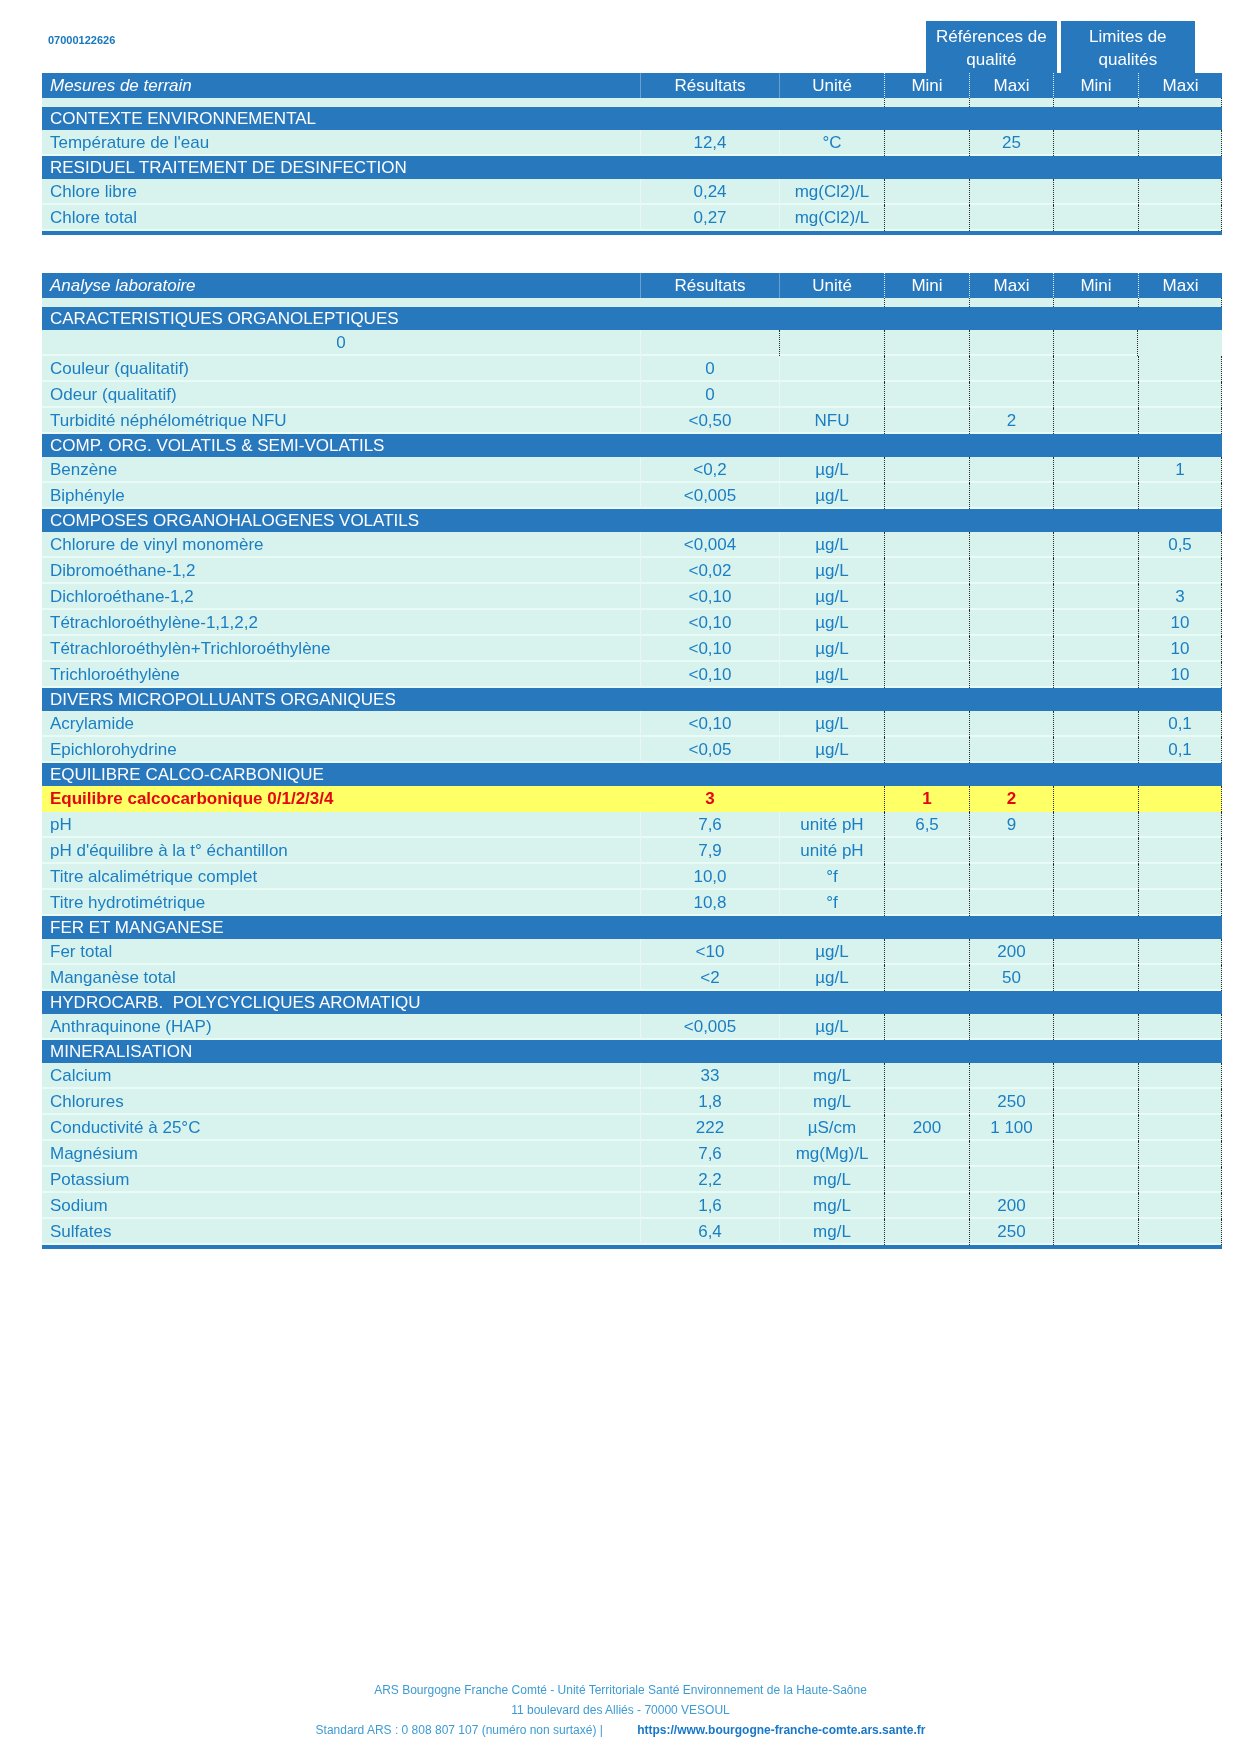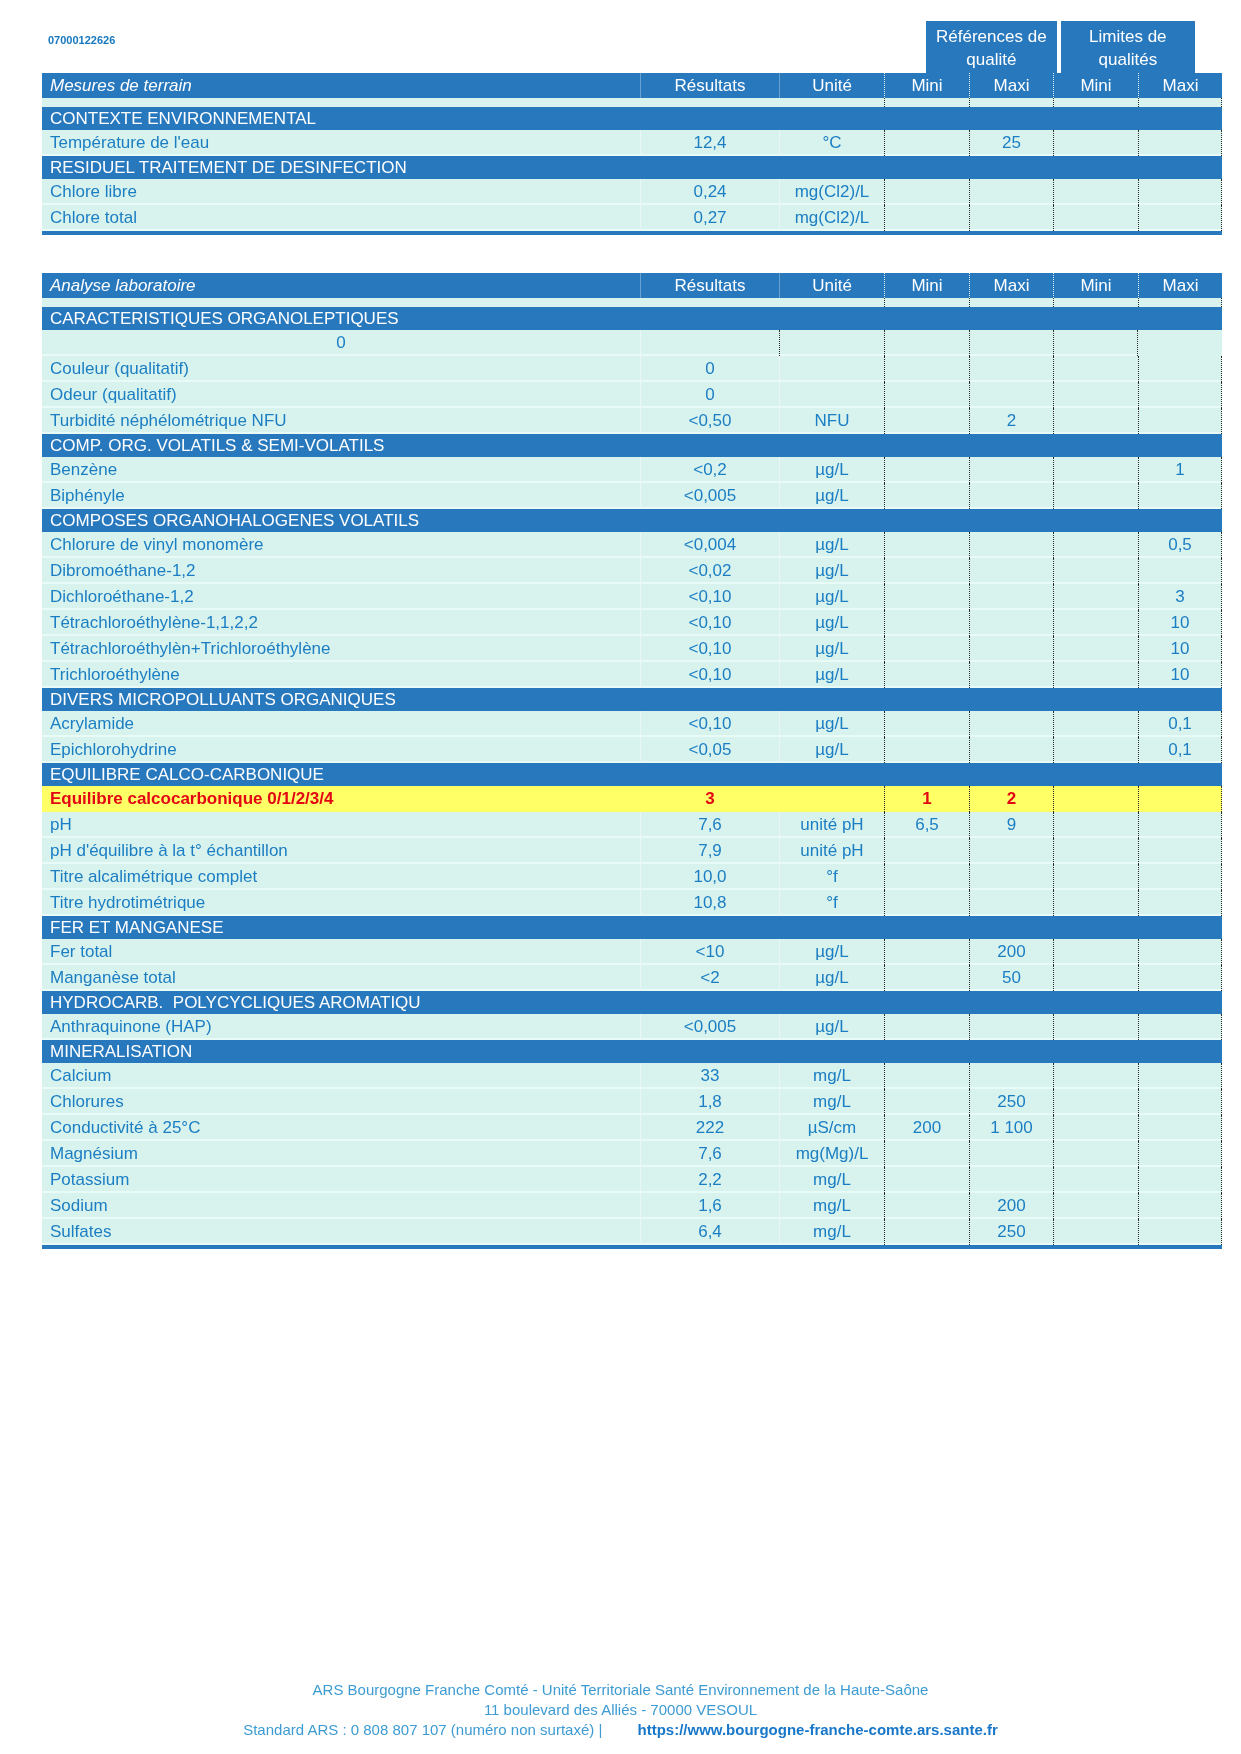--- a/index.html
+++ b/index.html
@@ -36,21 +36,21 @@
     box-sizing:border-box;box-shadow:inset 0 -2px 0 var(--sep);white-space:pre;}
   .row.param .cell.name{justify-content:flex-start;padding-left:8px;}
   .row.param .cell + .cell{border-left:1px solid rgba(255,255,255,.45);}
   .row.param .cell.m{border-left:1px dotted #2b2b2b;}
   .row.param .cell.last{border-right:1px dotted #2b2b2b;}
   .row.param.highlight{background:#FFFF66;color:#E30613;font-weight:bold;}
   .row.param.highlight .cell{box-shadow:none;}
   .row.param.highlight .cell + .cell:not(.m){border-left-color:transparent;}
   .table-end{height:4px;background:var(--blue);}
   .footer{position:absolute;left:0;right:0;top:1680px;text-align:center;color:#3D9BD3;
-    font-size:15px;line-height:20px;}
+    font-size:12px;line-height:20px;}
   .footer .link{color:#1877C9;font-weight:bold;text-decoration:none;cursor:pointer;margin-left:31px;}
 </style>
 </head>
 <body>
 
 <div class="page">
 
   <div class="doc-number">07000122626</div>
 
   <div class="hdr-boxes">

